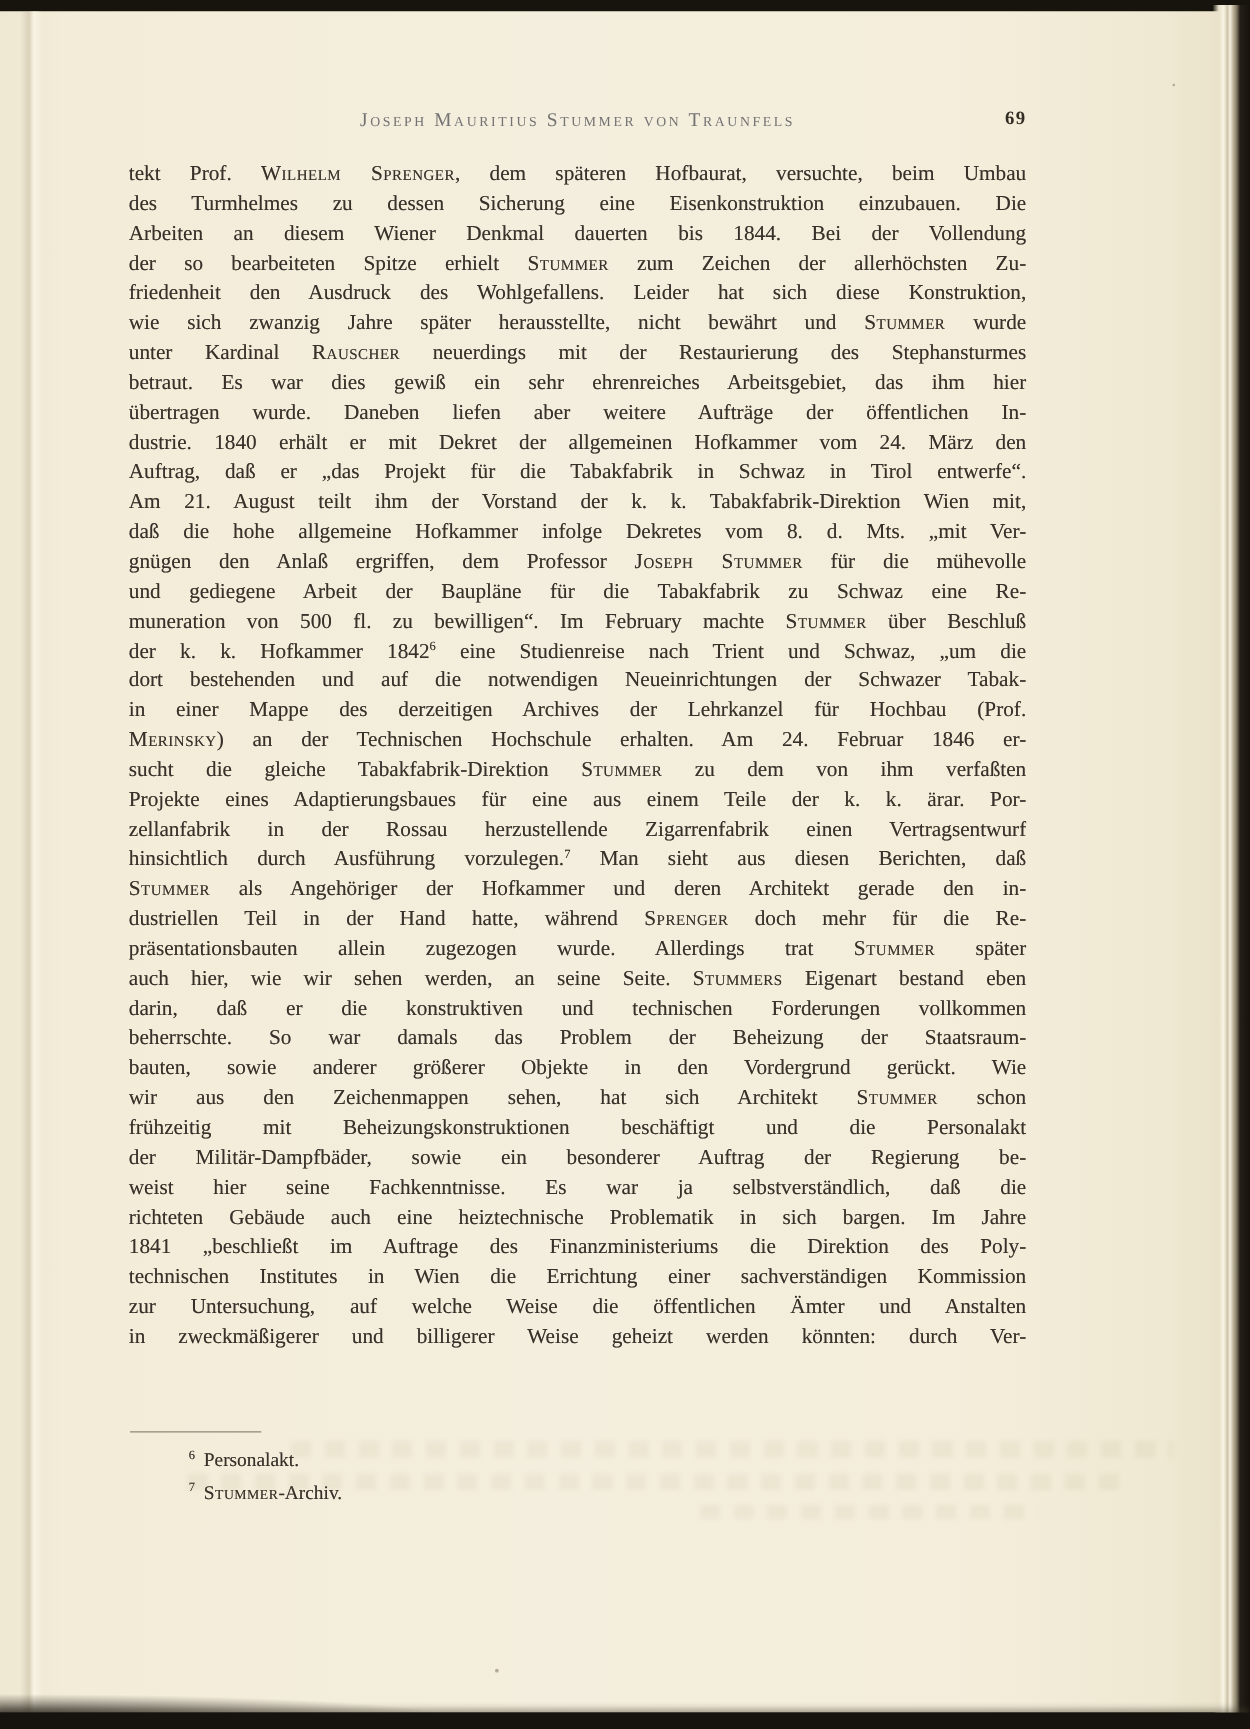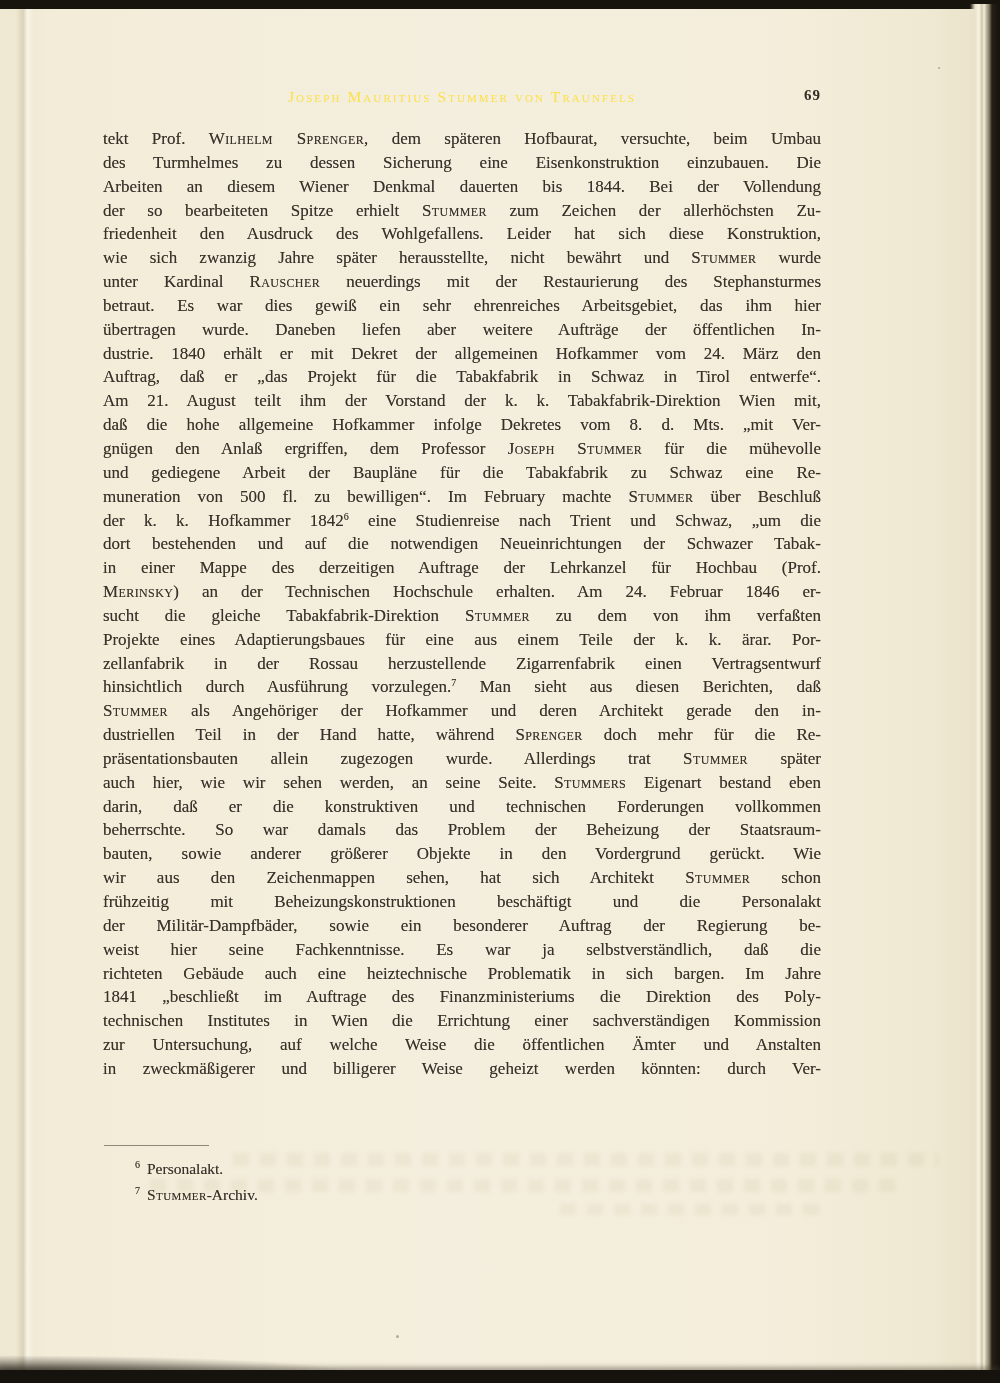--- a/index.html
+++ b/index.html
@@ -29,35 +29,35 @@
     position:absolute;left:0;right:0;bottom:0;height:13px;background:#16130e;
     box-shadow:0 -3px 5px rgba(70,64,48,.45);
   }
   .edge-bottom-curve{
     position:absolute;left:0;bottom:10px;width:360px;height:18px;
     background:radial-gradient(ellipse at 0% 100%,rgba(22,19,14,.85) 0%,rgba(22,19,14,0) 70%);
   }
   .page-content{position:absolute;left:103px;top:0;width:718px;height:100%;color:var(--ink);}
   .running-head{
     position:absolute;top:88px;left:0;right:0;text-align:center;
-    font-variant:small-caps;font-size:15.5px;letter-spacing:2.1px;color:#fde047;
+    font-variant:small-caps;font-size:15.5px;letter-spacing:2.1px;color:#737373;
   }
   .page-num{
     position:absolute;top:87px;right:0;font-weight:bold;font-size:15px;letter-spacing:1px;color:#332e26;
   }
   .body-text{position:absolute;top:127px;left:0;width:718px;font-size:17px;}
   .line{
     height:23.85px;line-height:23.85px;overflow:hidden;
     text-align:justify;text-align-last:justify;white-space:normal;
     text-shadow:0 0 .4px rgba(55,48,40,.5);
   }
   .sc{font-variant:small-caps;letter-spacing:.4px;}
   .line sup,.footnote sup{font-size:10px;line-height:0;vertical-align:6px;}
   .footnote-rule{position:absolute;top:1145px;left:1px;width:105px;border-top:1.5px solid #8d8877;}
-  .footnotes{position:absolute;top:1156px;left:0;width:718px;font-size:15.5px;}
+  .footnotes{position:absolute;top:1156px;left:16px;width:718px;font-size:15.5px;}
   .footnote{padding-left:32px;line-height:25.8px;text-shadow:0 0 .4px rgba(55,48,40,.5);}
   .footnote .fn-marker{margin-right:7px;}
   .ghost{position:absolute;pointer-events:none;filter:blur(2px);opacity:.5;
     background:repeating-linear-gradient(90deg,rgba(150,142,88,.16) 0 16px,rgba(150,142,88,0) 16px 27px);}
   .ghost1{left:233px;top:1153px;width:705px;height:13px;}
   .ghost2{left:150px;top:1179px;width:745px;height:13px;}
   .ghost3{left:560px;top:1204px;width:270px;height:11px;}
   .speck{position:absolute;border-radius:50%;background:rgba(115,105,80,.5);}
   .speck1{left:396px;top:1335px;width:3px;height:3px;}
   .speck2{left:938px;top:67px;width:2px;height:2px;}
@@ -86,21 +86,21 @@
         <div class="line"><span>übertragen wurde. Daneben liefen aber weitere Aufträge der öffentlichen In-</span></div>
         <div class="line"><span>dustrie. 1840 erhält er mit Dekret der allgemeinen Hofkammer vom 24. März den</span></div>
         <div class="line"><span>Auftrag, daß er „das Projekt für die Tabakfabrik in Schwaz in Tirol entwerfe“.</span></div>
         <div class="line"><span>Am 21. August teilt ihm der Vorstand der k. k. Tabakfabrik-Direktion Wien mit,</span></div>
         <div class="line"><span>daß die hohe allgemeine Hofkammer infolge Dekretes vom 8. d. Mts. „mit Ver-</span></div>
         <div class="line"><span>gnügen den Anlaß ergriffen, dem Professor </span><span class="sc">Joseph Stummer</span><span> für die mühevolle</span></div>
         <div class="line"><span>und gediegene Arbeit der Baupläne für die Tabakfabrik zu Schwaz eine Re-</span></div>
         <div class="line"><span>muneration von 500 fl. zu bewilligen“. Im February machte </span><span class="sc">Stummer</span><span> über Beschluß</span></div>
         <div class="line"><span>der k. k. Hofkammer 1842</span><sup>6</sup><span> eine Studienreise nach Trient und Schwaz, „um die</span></div>
         <div class="line"><span>dort bestehenden und auf die notwendigen Neueinrichtungen der Schwazer Tabak-</span></div>
-        <div class="line"><span>in einer Mappe des derzeitigen Auftrage der Lehrkanzel für Hochbau (Prof.</span></div>
+        <div class="line"><span>in einer Mappe des derzeitigen Archives der Lehrkanzel für Hochbau (Prof.</span></div>
         <div class="line"><span class="sc">Merinsky</span><span>) an der Technischen Hochschule erhalten. Am 24. Februar 1846 er-</span></div>
         <div class="line"><span>sucht die gleiche Tabakfabrik-Direktion </span><span class="sc">Stummer</span><span> zu dem von ihm verfaßten</span></div>
         <div class="line"><span>Projekte eines Adaptierungsbaues für eine aus einem Teile der k. k. ärar. Por-</span></div>
         <div class="line"><span>zellanfabrik in der Rossau herzustellende Zigarrenfabrik einen Vertragsentwurf</span></div>
         <div class="line"><span>hinsichtlich durch Ausführung vorzulegen.</span><sup>7</sup><span> Man sieht aus diesen Berichten, daß</span></div>
         <div class="line"><span class="sc">Stummer</span><span> als Angehöriger der Hofkammer und deren Architekt gerade den in-</span></div>
         <div class="line"><span>dustriellen Teil in der Hand hatte, während </span><span class="sc">Sprenger</span><span> doch mehr für die Re-</span></div>
         <div class="line"><span>präsentationsbauten allein zugezogen wurde. Allerdings trat </span><span class="sc">Stummer</span><span> später</span></div>
         <div class="line"><span>auch hier, wie wir sehen werden, an seine Seite. </span><span class="sc">Stummers</span><span> Eigenart bestand eben</span></div>
         <div class="line"><span>darin, daß er die konstruktiven und technischen Forderungen vollkommen</span></div>

